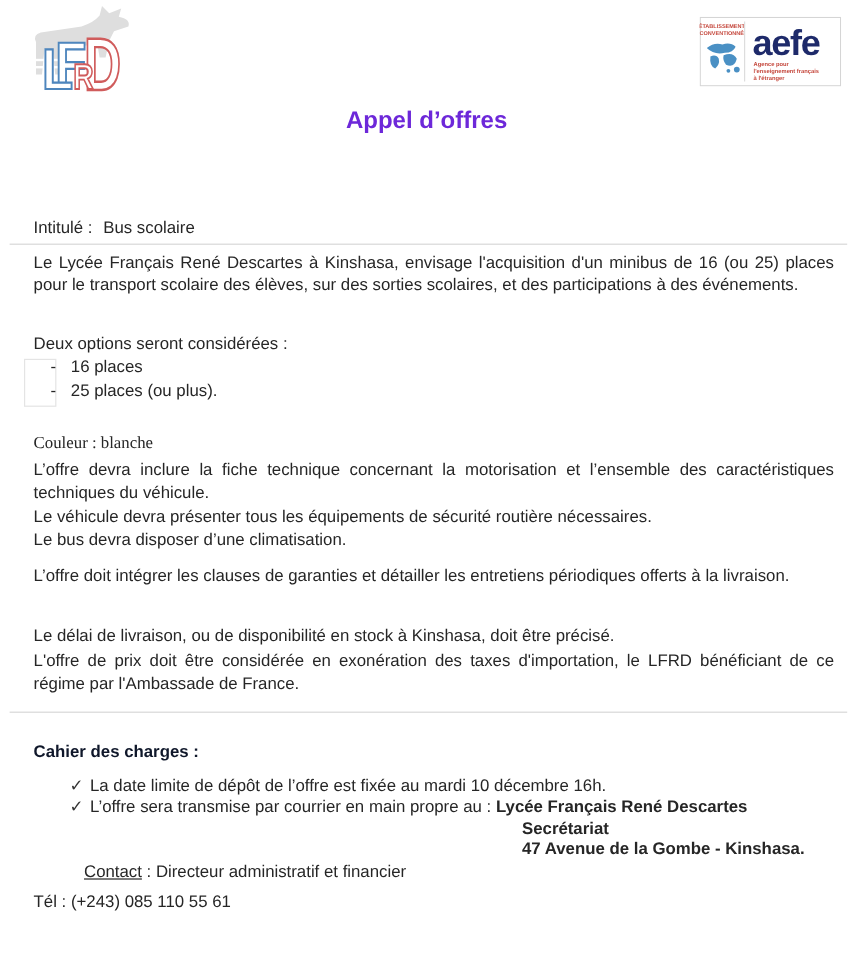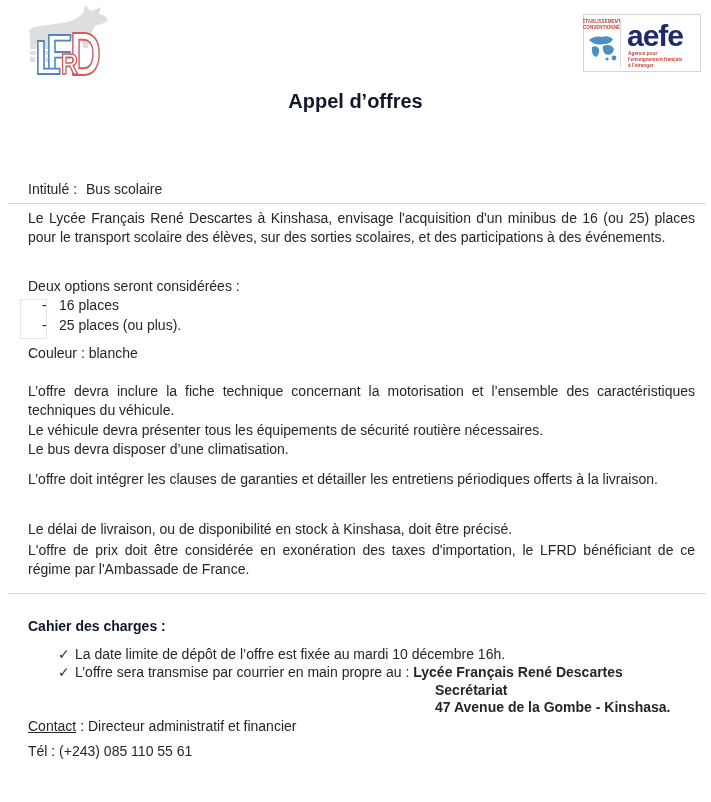--- a/index.html
+++ b/index.html
@@ -9,38 +9,38 @@
     color:#262626;
   }
   .page{position:absolute;inset:0;background:#fff;}
   .blk{
     position:absolute;left:28px;width:667px;
     font-size:14px;line-height:19.4px;
   }
   .just{text-align:justify;}
   .doc-title{
     position:absolute;top:90px;left:0;width:711px;text-align:center;
-    font-size:20px;line-height:23px;font-weight:bold;color:#0f172a;
+    font-size:20px;line-height:23px;font-weight:bold;color:#6d28d9;
   }
   .sep{position:absolute;left:8px;width:698px;height:1px;background:#d8d8d8;}
   .sep1{top:203px;} .sep2{top:593px;}
   .logo-lfrd{position:absolute;left:22px;top:4px;width:94px;height:78px;}
   .logo-aefe{position:absolute;left:583px;top:14px;width:118px;height:66px;}
   .label-gap{margin-left:9px;}
   .opt-row .dash{display:inline-block;width:17px;margin-left:14px;}
   .opt-frame{
     position:absolute;left:20px;top:299px;width:25px;height:38px;
     border:1px solid #e4e4e4;background:transparent;
   }
   .bold{font-weight:bold;}
   .cahier-heading{font-weight:bold;color:#0f172a;}
   .checklist{line-height:17.8px;}
   .check{display:inline-block;width:17px;margin-left:30px;color:#333;}
   .addr-line{margin-left:407px;font-weight:bold;}
-  .contact-label{text-decoration:underline;}
+  .contact-label{text-decoration:underline;margin-left:42px;}
   .aefe-svg text{font-family:"Liberation Sans","DejaVu Sans",sans-serif;}
   .lfrd-svg text{font-family:"Liberation Sans","DejaVu Sans",sans-serif;font-weight:bold;}
 </style>
 </head>
 <body>
 
 <div class="page">
 
   <div class="logo-lfrd">
     <svg class="lfrd-svg" width="94" height="78" viewBox="0 0 94 78">
@@ -91,21 +91,21 @@
   <div class="blk" style="top:277px;">
     <div>Deux options seront considérées :</div>
     <div class="opt-row">
       <span class="dash">-</span><span>16 places</span>
     </div>
     <div class="opt-row">
       <span class="dash">-</span><span>25 places (ou plus).</span>
     </div>
   </div>
 
-  <div class="blk" style="top:344px;">Couleur : blanche</div>
+  <div class="blk" style="top:360px;font-family:Liberation Serif, serif;">Couleur : blanche</div>
 
   <div class="blk" style="top:382px;">
     <div class="just">L’offre devra inclure la fiche technique concernant la motorisation et l’ensemble des caractéristiques techniques du véhicule.</div>
     <div>Le véhicule devra présenter tous les équipements de sécurité routière nécessaires.</div>
     <div>Le bus devra disposer d’une climatisation.</div>
   </div>
 
   <div class="blk" style="top:520px;">Le délai de livraison, ou de disponibilité en stock à Kinshasa, doit être précisé.</div>
 
   <div class="blk just" style="top:470px;">L’offre doit intégrer les clauses de garanties et détailler les entretiens périodiques offerts à la livraison.</div>

